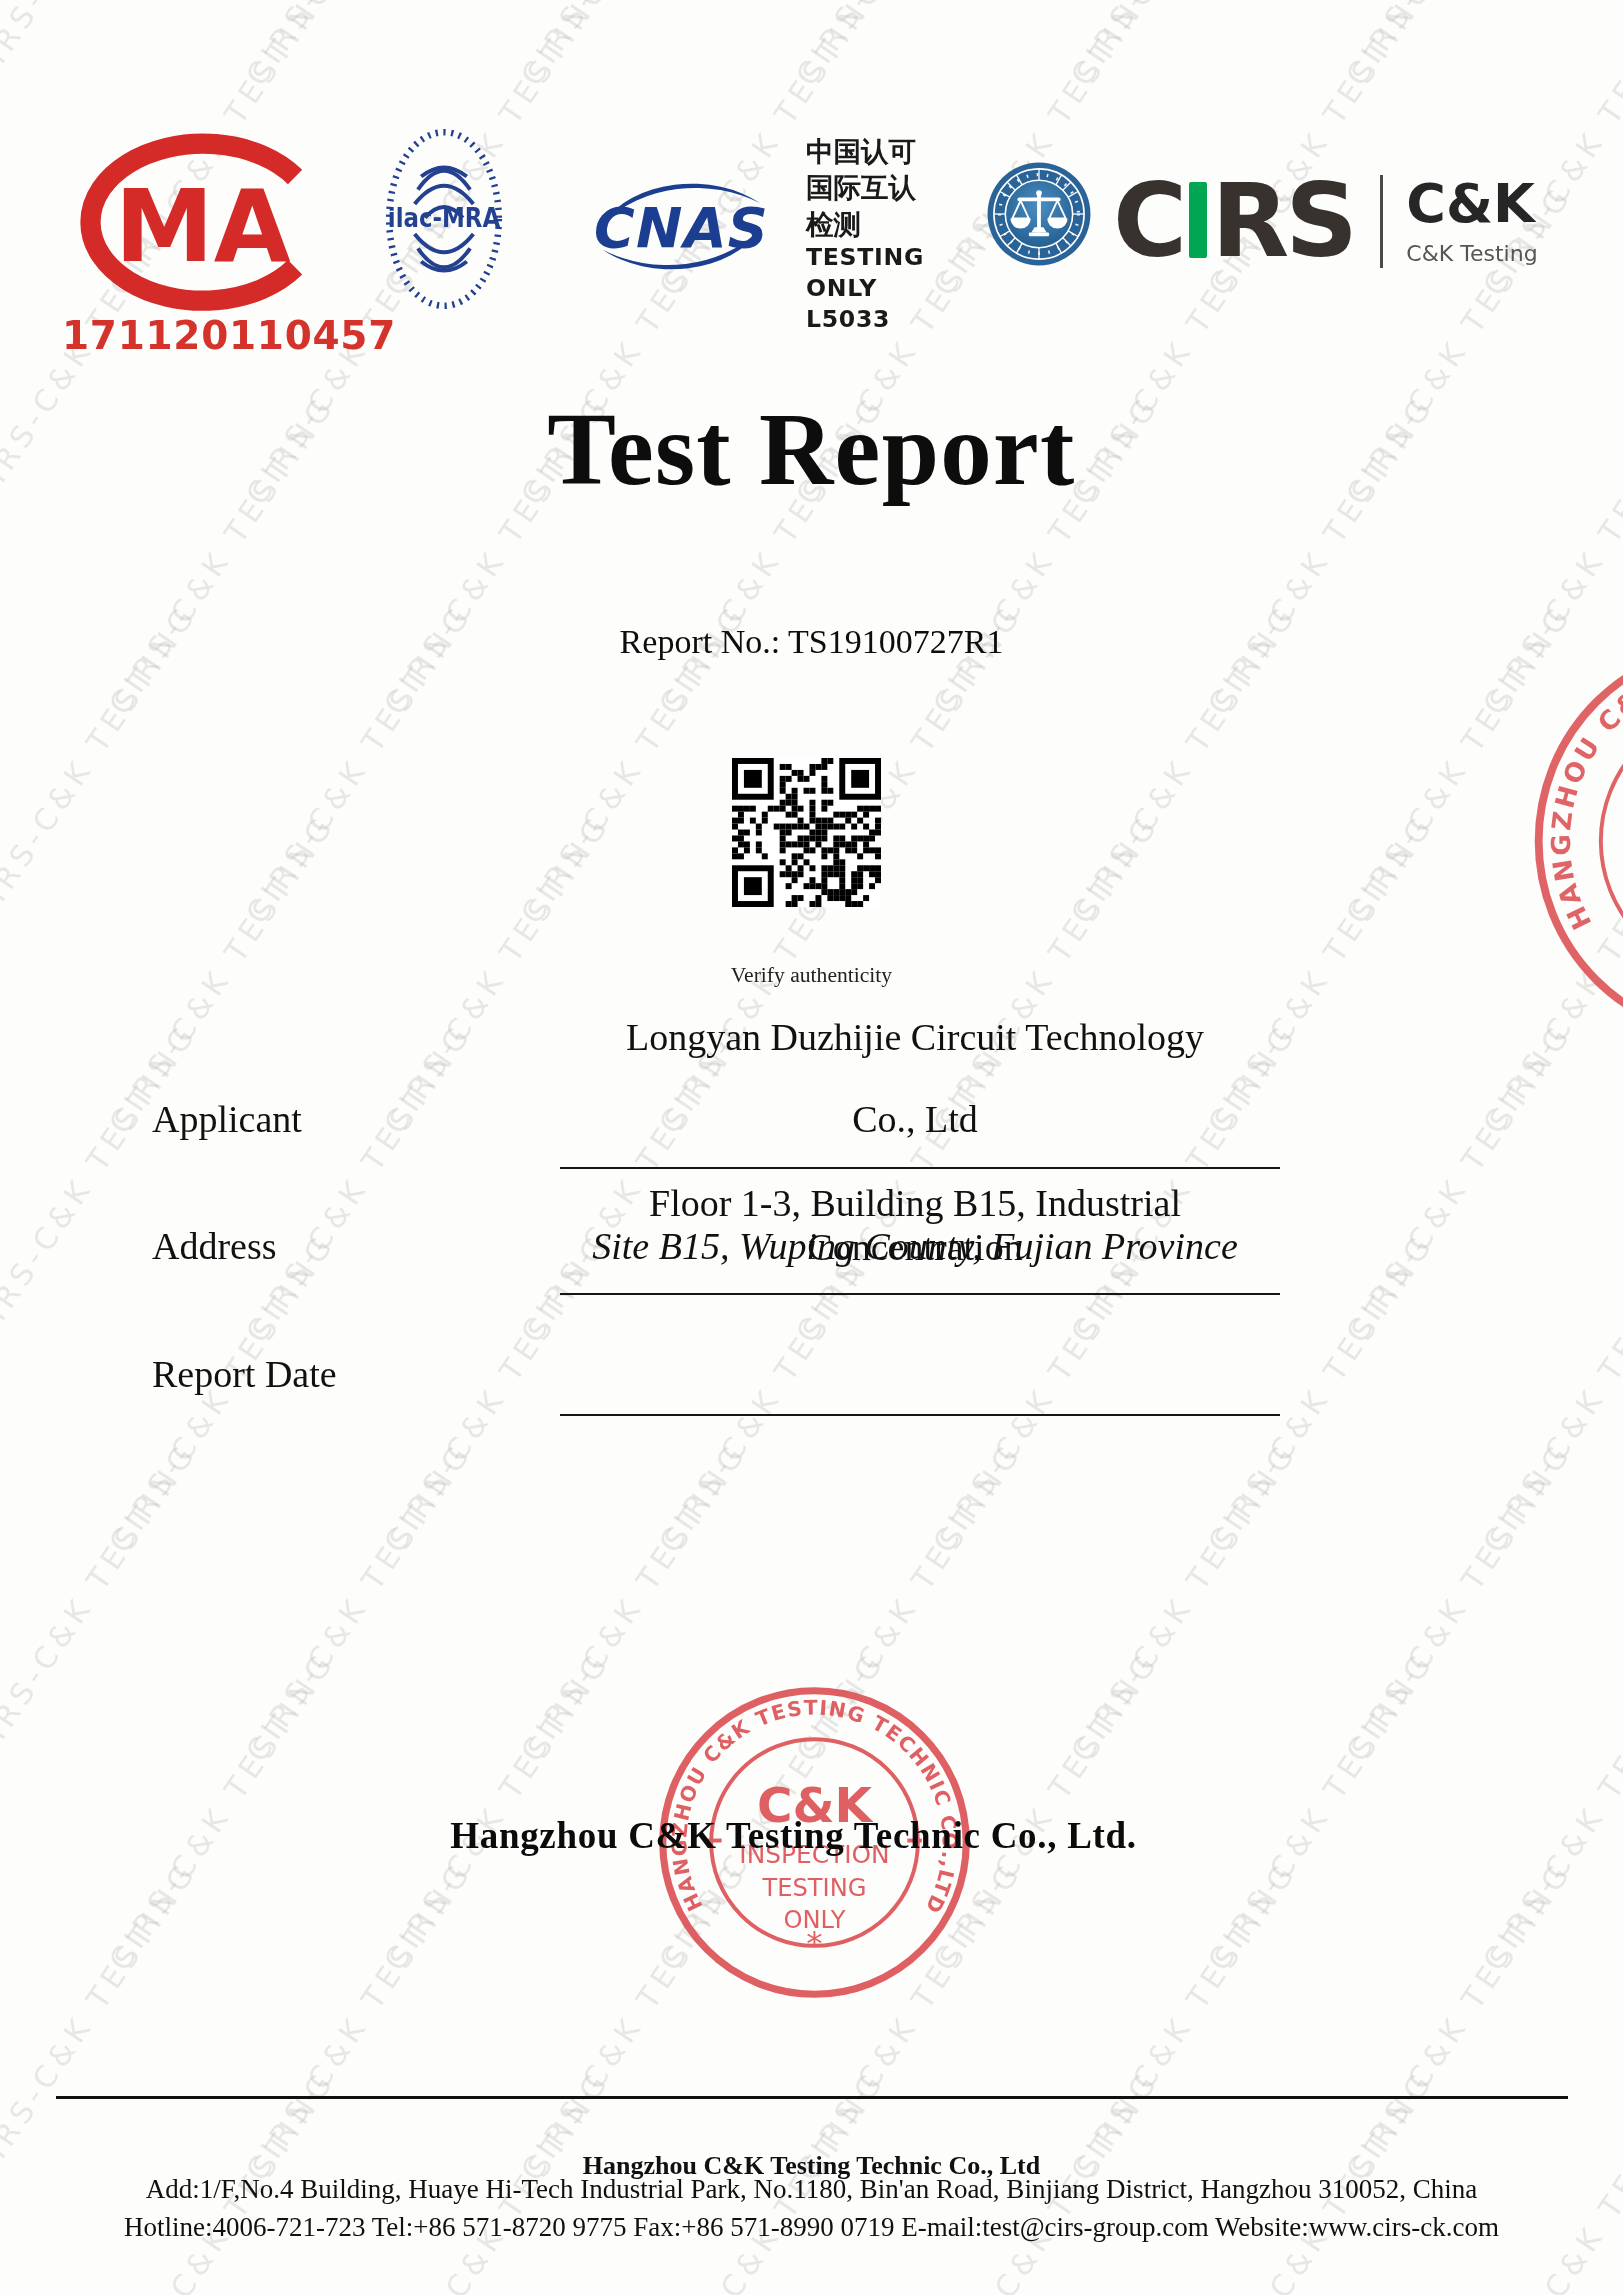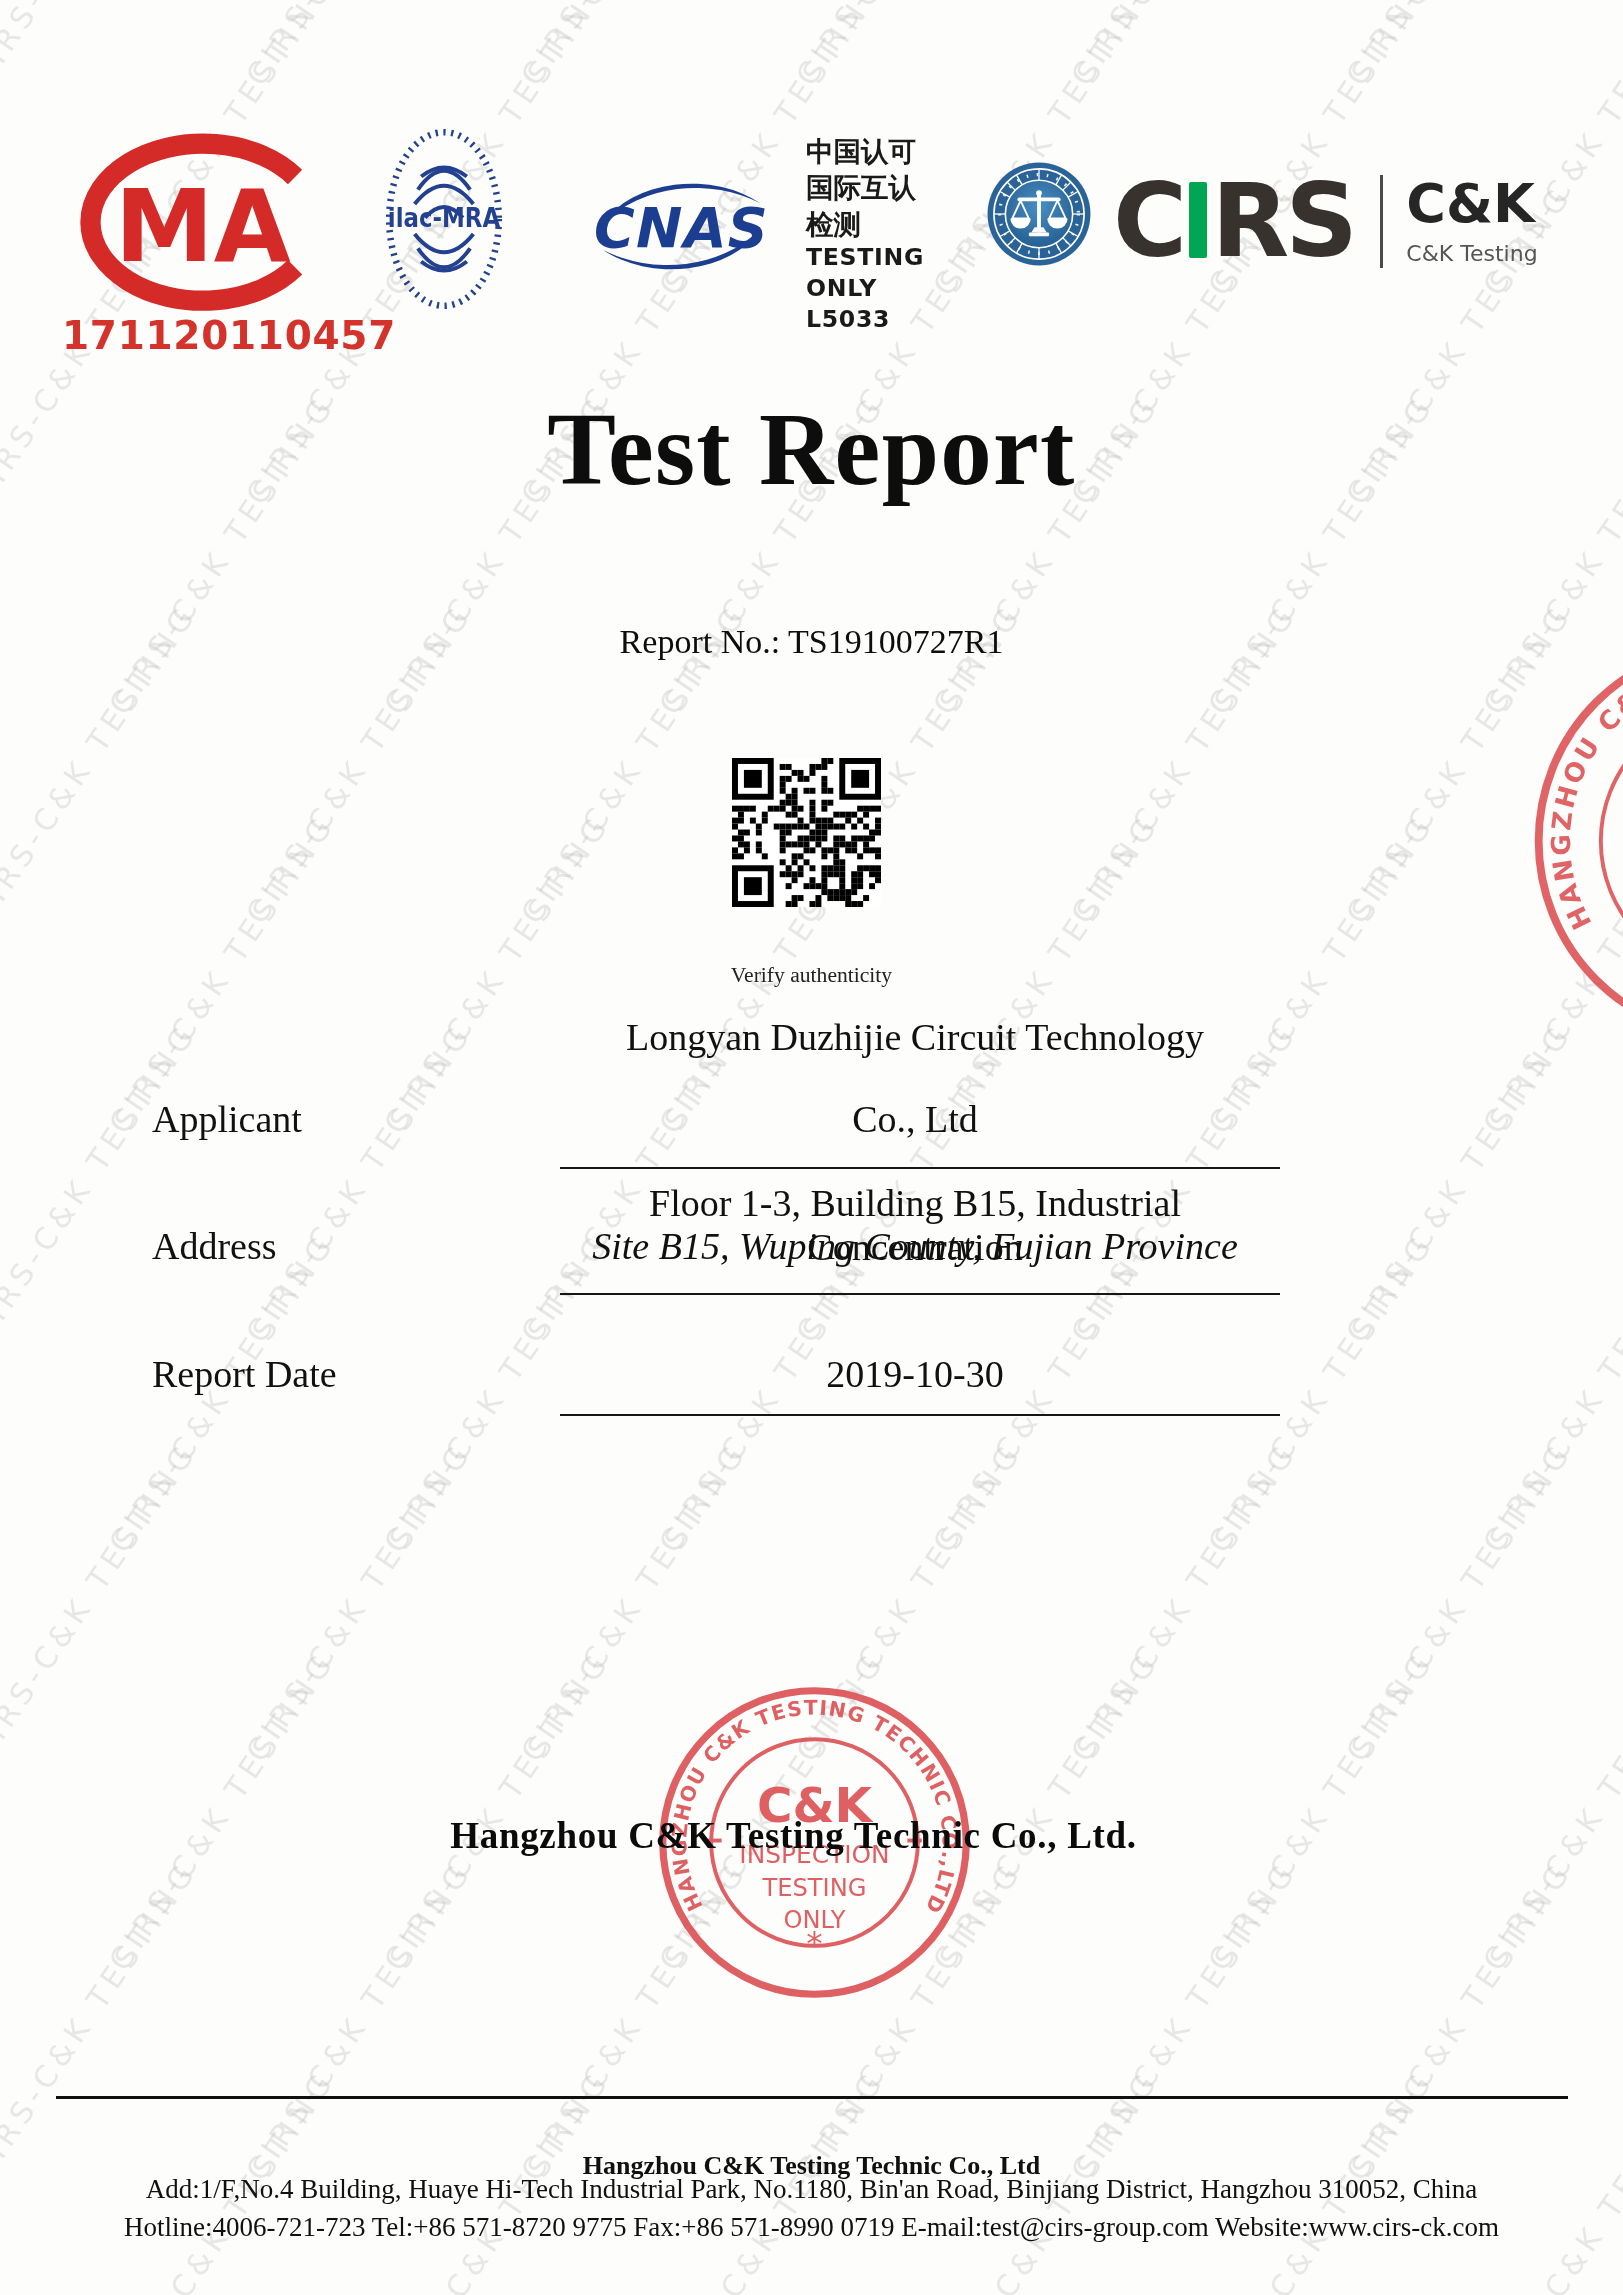--- a/index.html
+++ b/index.html
@@ -473,21 +473,20 @@
   <div class="abs z1 field-label" style="left:152px; top:1097px;">Applicant</div>
   <div class="abs z1 center field-value" style="left:560px; top:1097px; width:710px;">Co., Ltd</div>
   <div class="abs z1 vline" style="left:560px; top:1167px; width:720px;"></div>
 
   <div class="abs z1 center field-value" style="left:560px; top:1181px; width:710px;">Floor 1-3, Building B15, Industrial Concentration</div>
   <div class="abs z1 field-label" style="left:152px; top:1224px;">Address</div>
   <div class="abs z1 center field-value" style="left:560px; top:1224px; width:710px;font-style:italic;">Site B15, Wuping County, Fujian Province</div>
   <div class="abs z1 vline" style="left:560px; top:1293px; width:720px;"></div>
 
   <div class="abs z1 field-label" style="left:152px; top:1352px;">Report Date</div>
-  <div class="abs z1 center field-value" style="left:560px; top:1352px; width:710px;">2019-10-30</div>
   <div class="abs z1 vline" style="left:560px; top:1414px; width:720px;"></div>
 
   <svg class="abs z2" style="left:651px; top:1679px; opacity:.92;" width="327" height="327" viewBox="0 0 500 500">
     <defs>
       <path id="ring1" d="M 80 348 A 196 196 0 1 1 420 348" fill="none"></path>
     </defs>
     <circle cx="250" cy="250" r="232" fill="none" stroke="#dd5356" stroke-width="11"></circle>
     <circle cx="250" cy="250" r="158" fill="none" stroke="#dd5356" stroke-width="6"></circle>
     <text font-family="DejaVu Sans, Liberation Sans, sans-serif" font-weight="600" font-size="31" letter-spacing="2" fill="#dd5356">
       <textPath href="#ring1">HANGZHOU C&amp;K TESTING TECHNIC CO.,LTD.</textPath>

